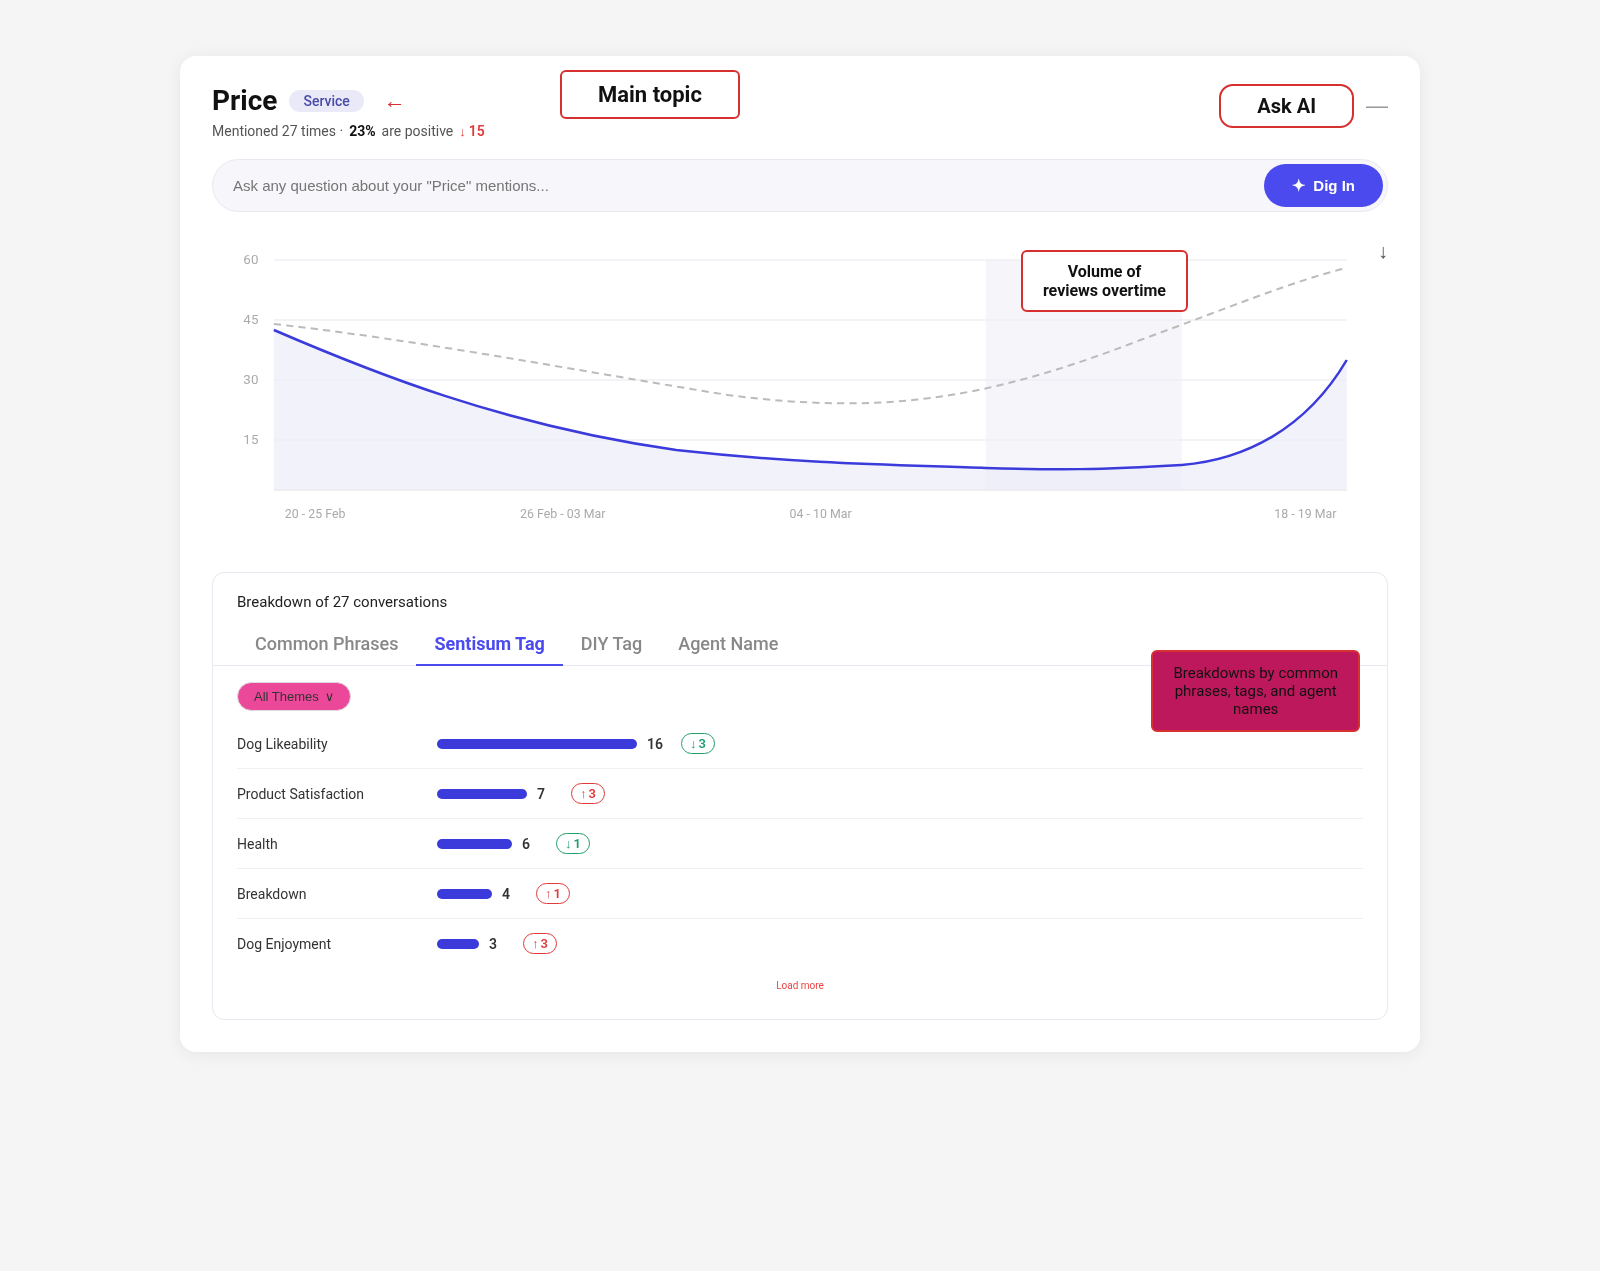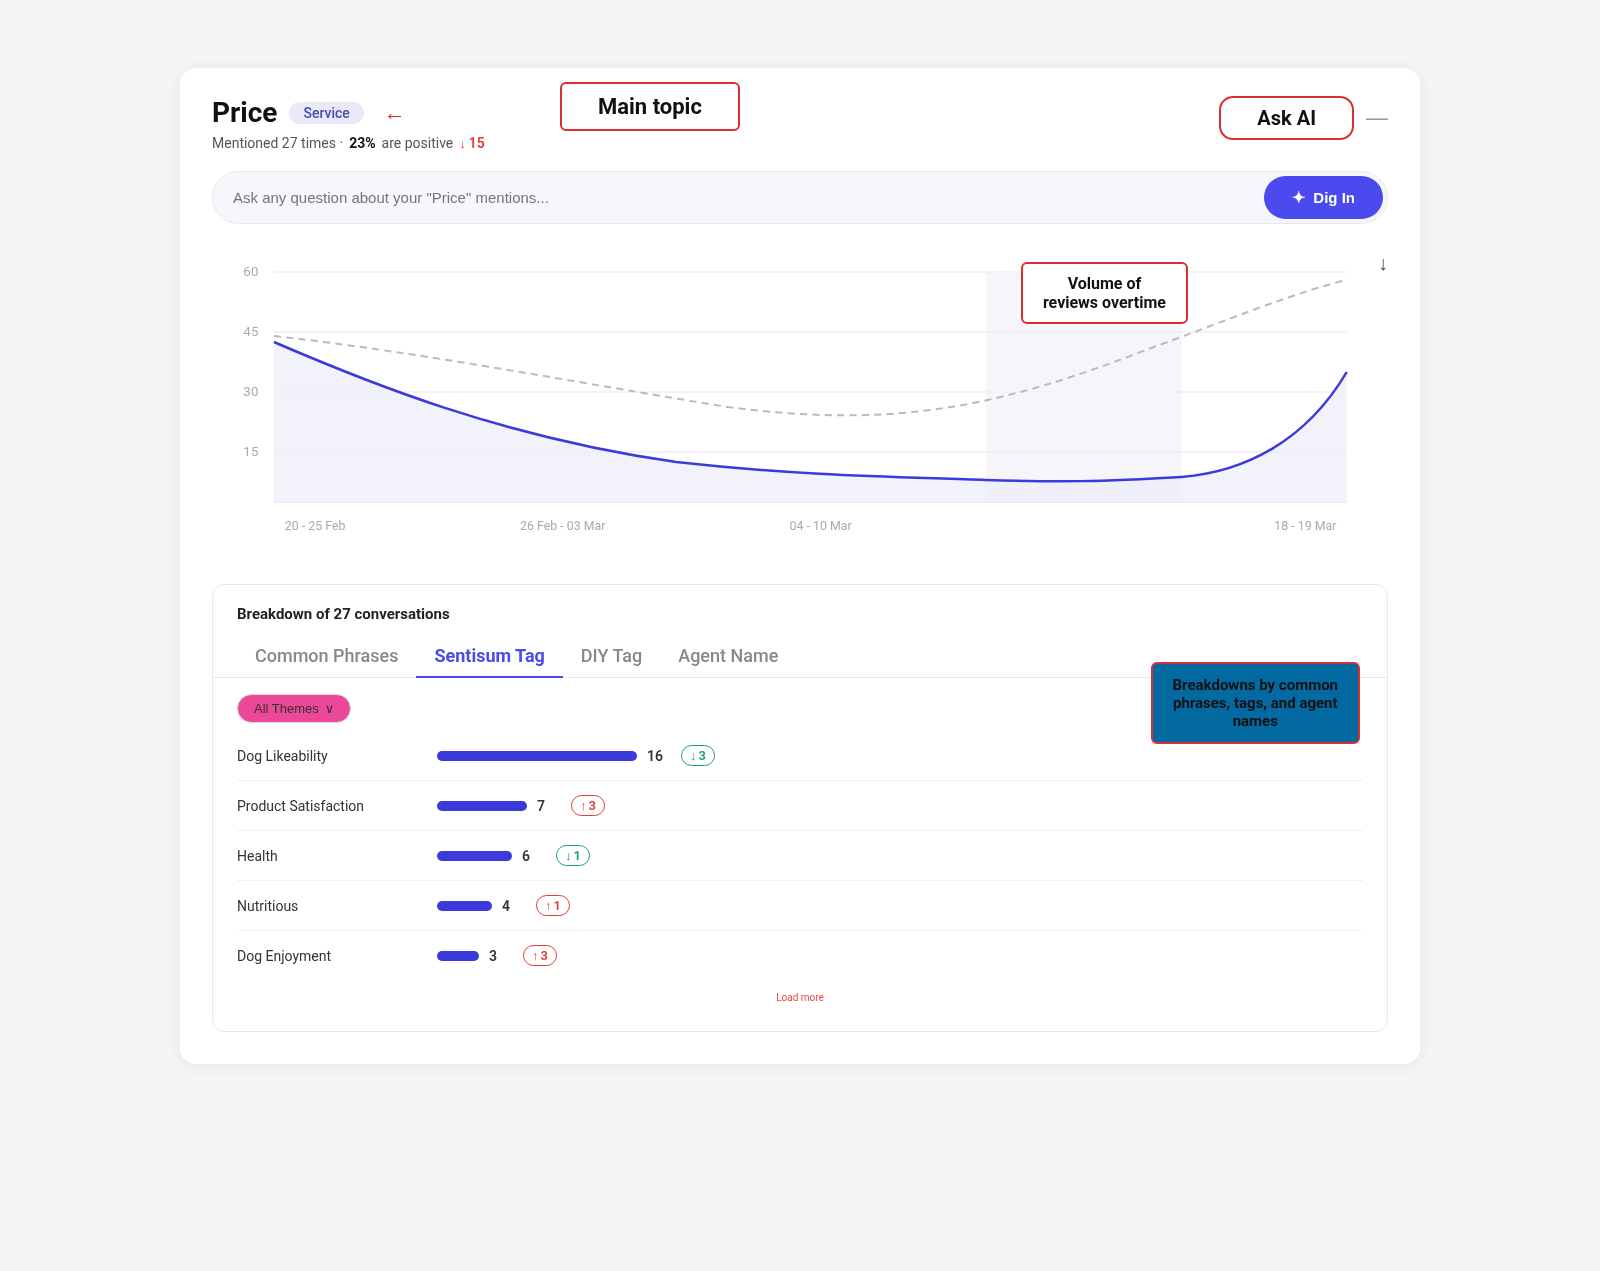--- a/index.html
+++ b/index.html
@@ -121,21 +121,21 @@
 
     
     .breakdown-section {
       background: #fff;
       border: 1px solid #e8e8f0;
       border-radius: 12px;
       padding: 0 0 16px;
     }
     .breakdown-title {
       font-size: 15px;
-      font-weight: 700;
+      font-weight: 400;
       color: #222;
       padding: 20px 24px 12px;
     }
     .tabs-row {
       display: flex;
       gap: 0;
       border-bottom: 1px solid #e8e8f0;
       padding: 0 24px;
     }
     .tab-item {
@@ -215,21 +215,21 @@
       text-align: center;
       padding: 12px;
       color: #ef4444;
       font-size: 10px;
       cursor: pointer;
     }
   </style>
 </head>
 <body>
 
-<div style="position:relative; padding: 36px;">
+<div style="position:relative; padding: 24px;">
   <div class="main-card">
 
     <div class="header-row">
       <div class="header-left">
         <div class="header-title-row">
           <span class="price-label">Price</span>
           <span class="service-badge">Service</span>
 
           <span style="color:#d63030; font-size:22px; margin-left:8px;">←</span>
         </div>
@@ -312,21 +312,21 @@
         <div class="tab-item">Agent Name</div>
       </div>
 
       <div class="filter-row">
         <button class="all-themes-btn">
           <span>All Themes</span>
           <span>∨</span>
         </button>
       </div>
 
-      <div style="position:absolute; right: 60px; bottom: 320px; border: 2.5px solid #d63030; border-radius:6px; padding: 12px 20px; font-size:15px; font-weight:700; color:#111; background:#0369a1; z-index:10; text-align:center;">
+      <div style="position:absolute; right: 60px; bottom: 320px; border: 2.5px solid #d63030; border-radius:6px; padding: 12px 20px; font-size:15px; font-weight:400; color:#111; background:#be185d; z-index:10; text-align:center;">
         <div>Breakdowns by common</div>
         <div>phrases, tags, and agent</div>
         <div>names</div>
       </div>
 
       <div class="data-rows">
 
         <div class="data-row">
           <div class="data-row-label">Dog Likeability</div>
           <div class="bar-area">
@@ -354,21 +354,21 @@
           <div class="bar-area">
             <div class="bar" style="width:75px;"></div>
             <span class="data-count">6</span>
             <span class="change-badge down">
               <span>↓</span> 1
             </span>
           </div>
         </div>
 
         <div class="data-row">
-          <div class="data-row-label">Nutritious</div>
+          <div class="data-row-label">Breakdown</div>
           <div class="bar-area">
             <div class="bar" style="width:55px;"></div>
             <span class="data-count">4</span>
             <span class="change-badge up">
               <span>↑</span> 1
             </span>
           </div>
         </div>
 
         <div class="data-row">

